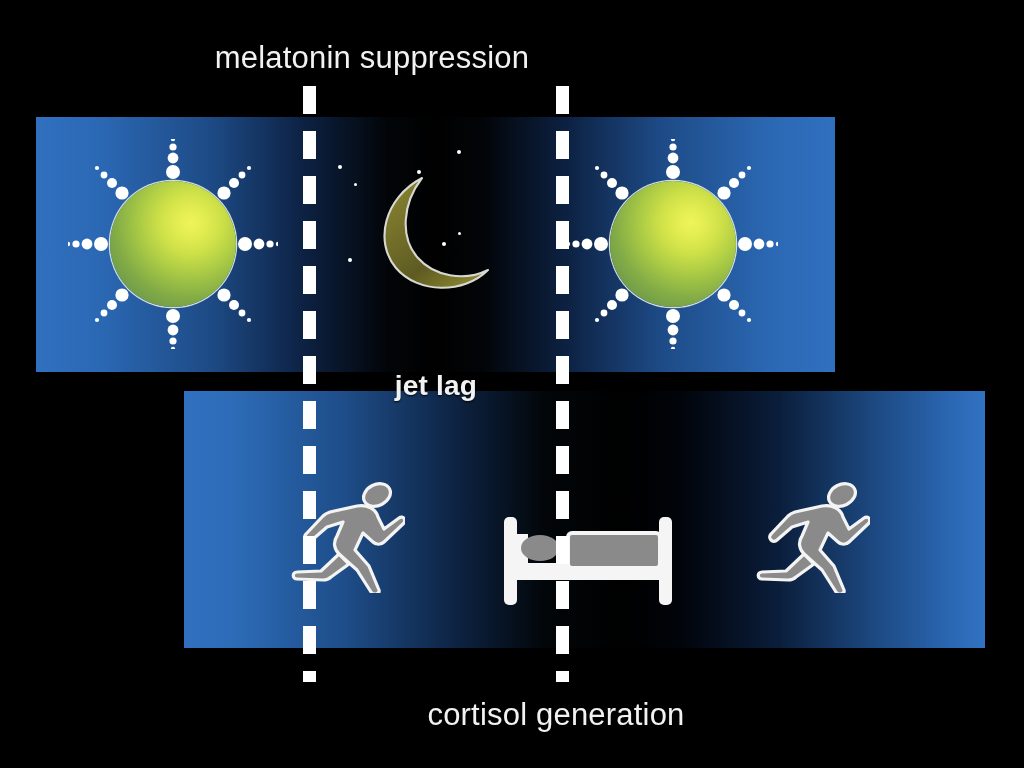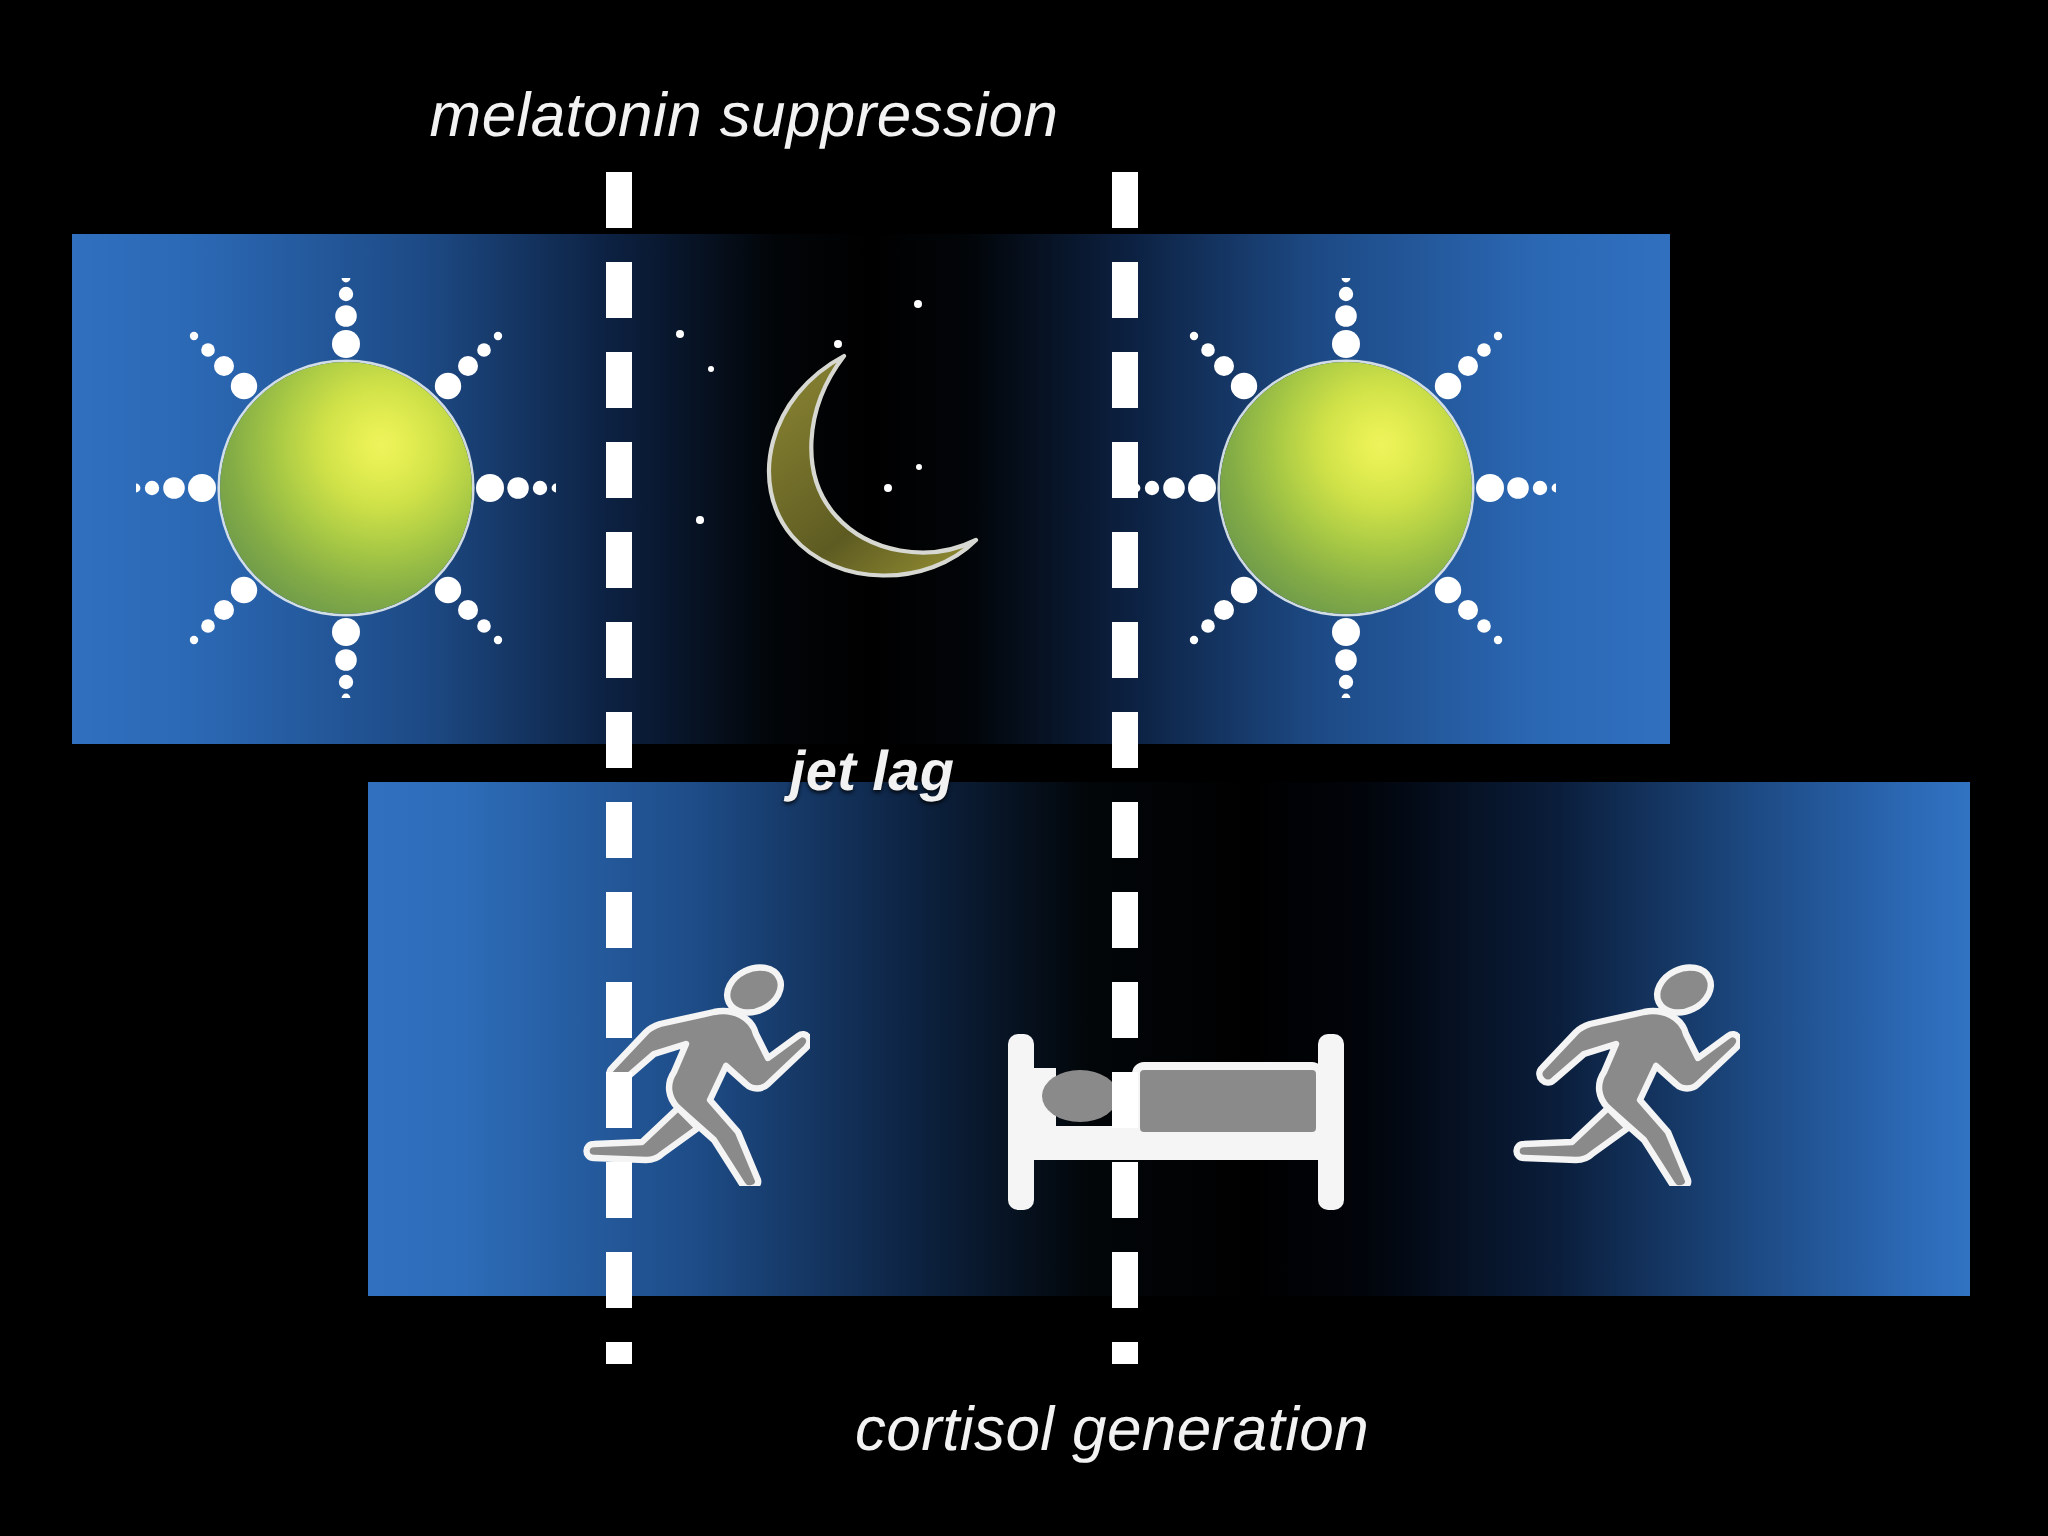--- a/index.html
+++ b/index.html
@@ -12,21 +12,20 @@
     width: 1024px;
     height: 768px;
     overflow: hidden;
     font-family: "Liberation Sans", sans-serif;
   }
   #stage {
     position: relative;
     width: 1024px;
     height: 768px;
     background: #000000;
-    font-style: italic;
   }
 
   
   .label {
     position: absolute;
     color: #f2f2f2;
     font-family: "Liberation Sans", sans-serif;
     white-space: nowrap;
     letter-spacing: 0.2px;
   }

